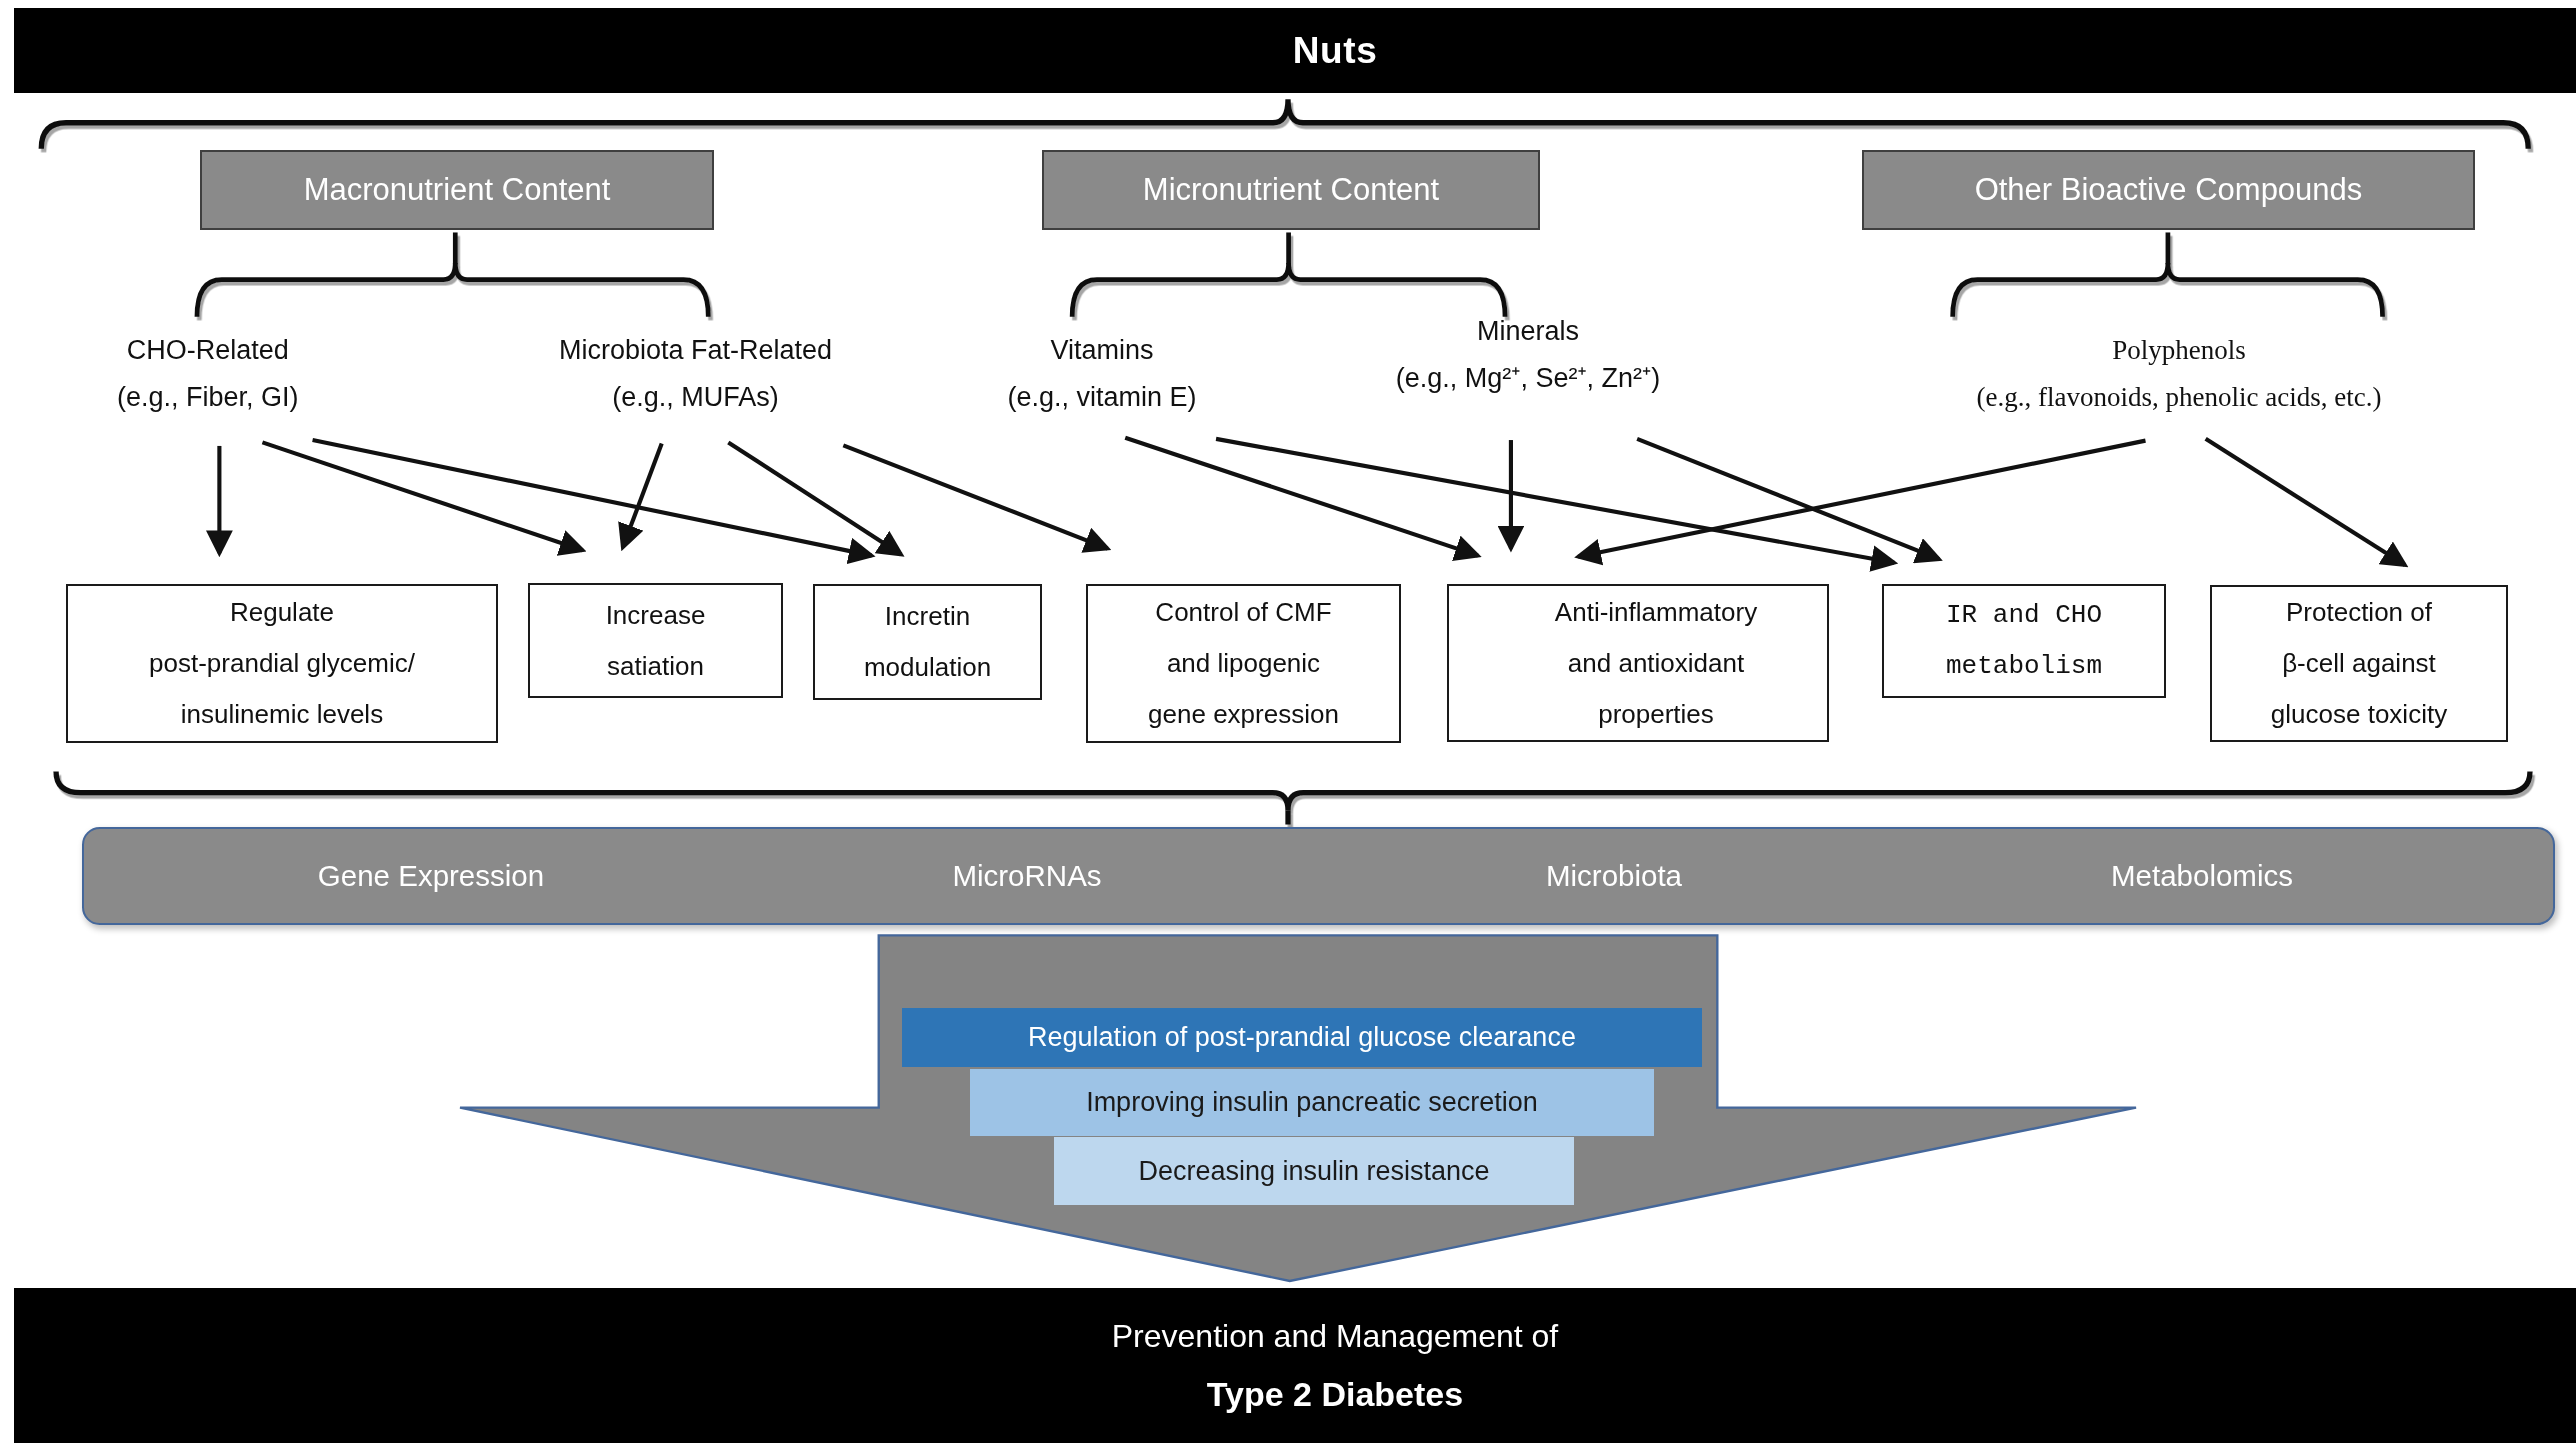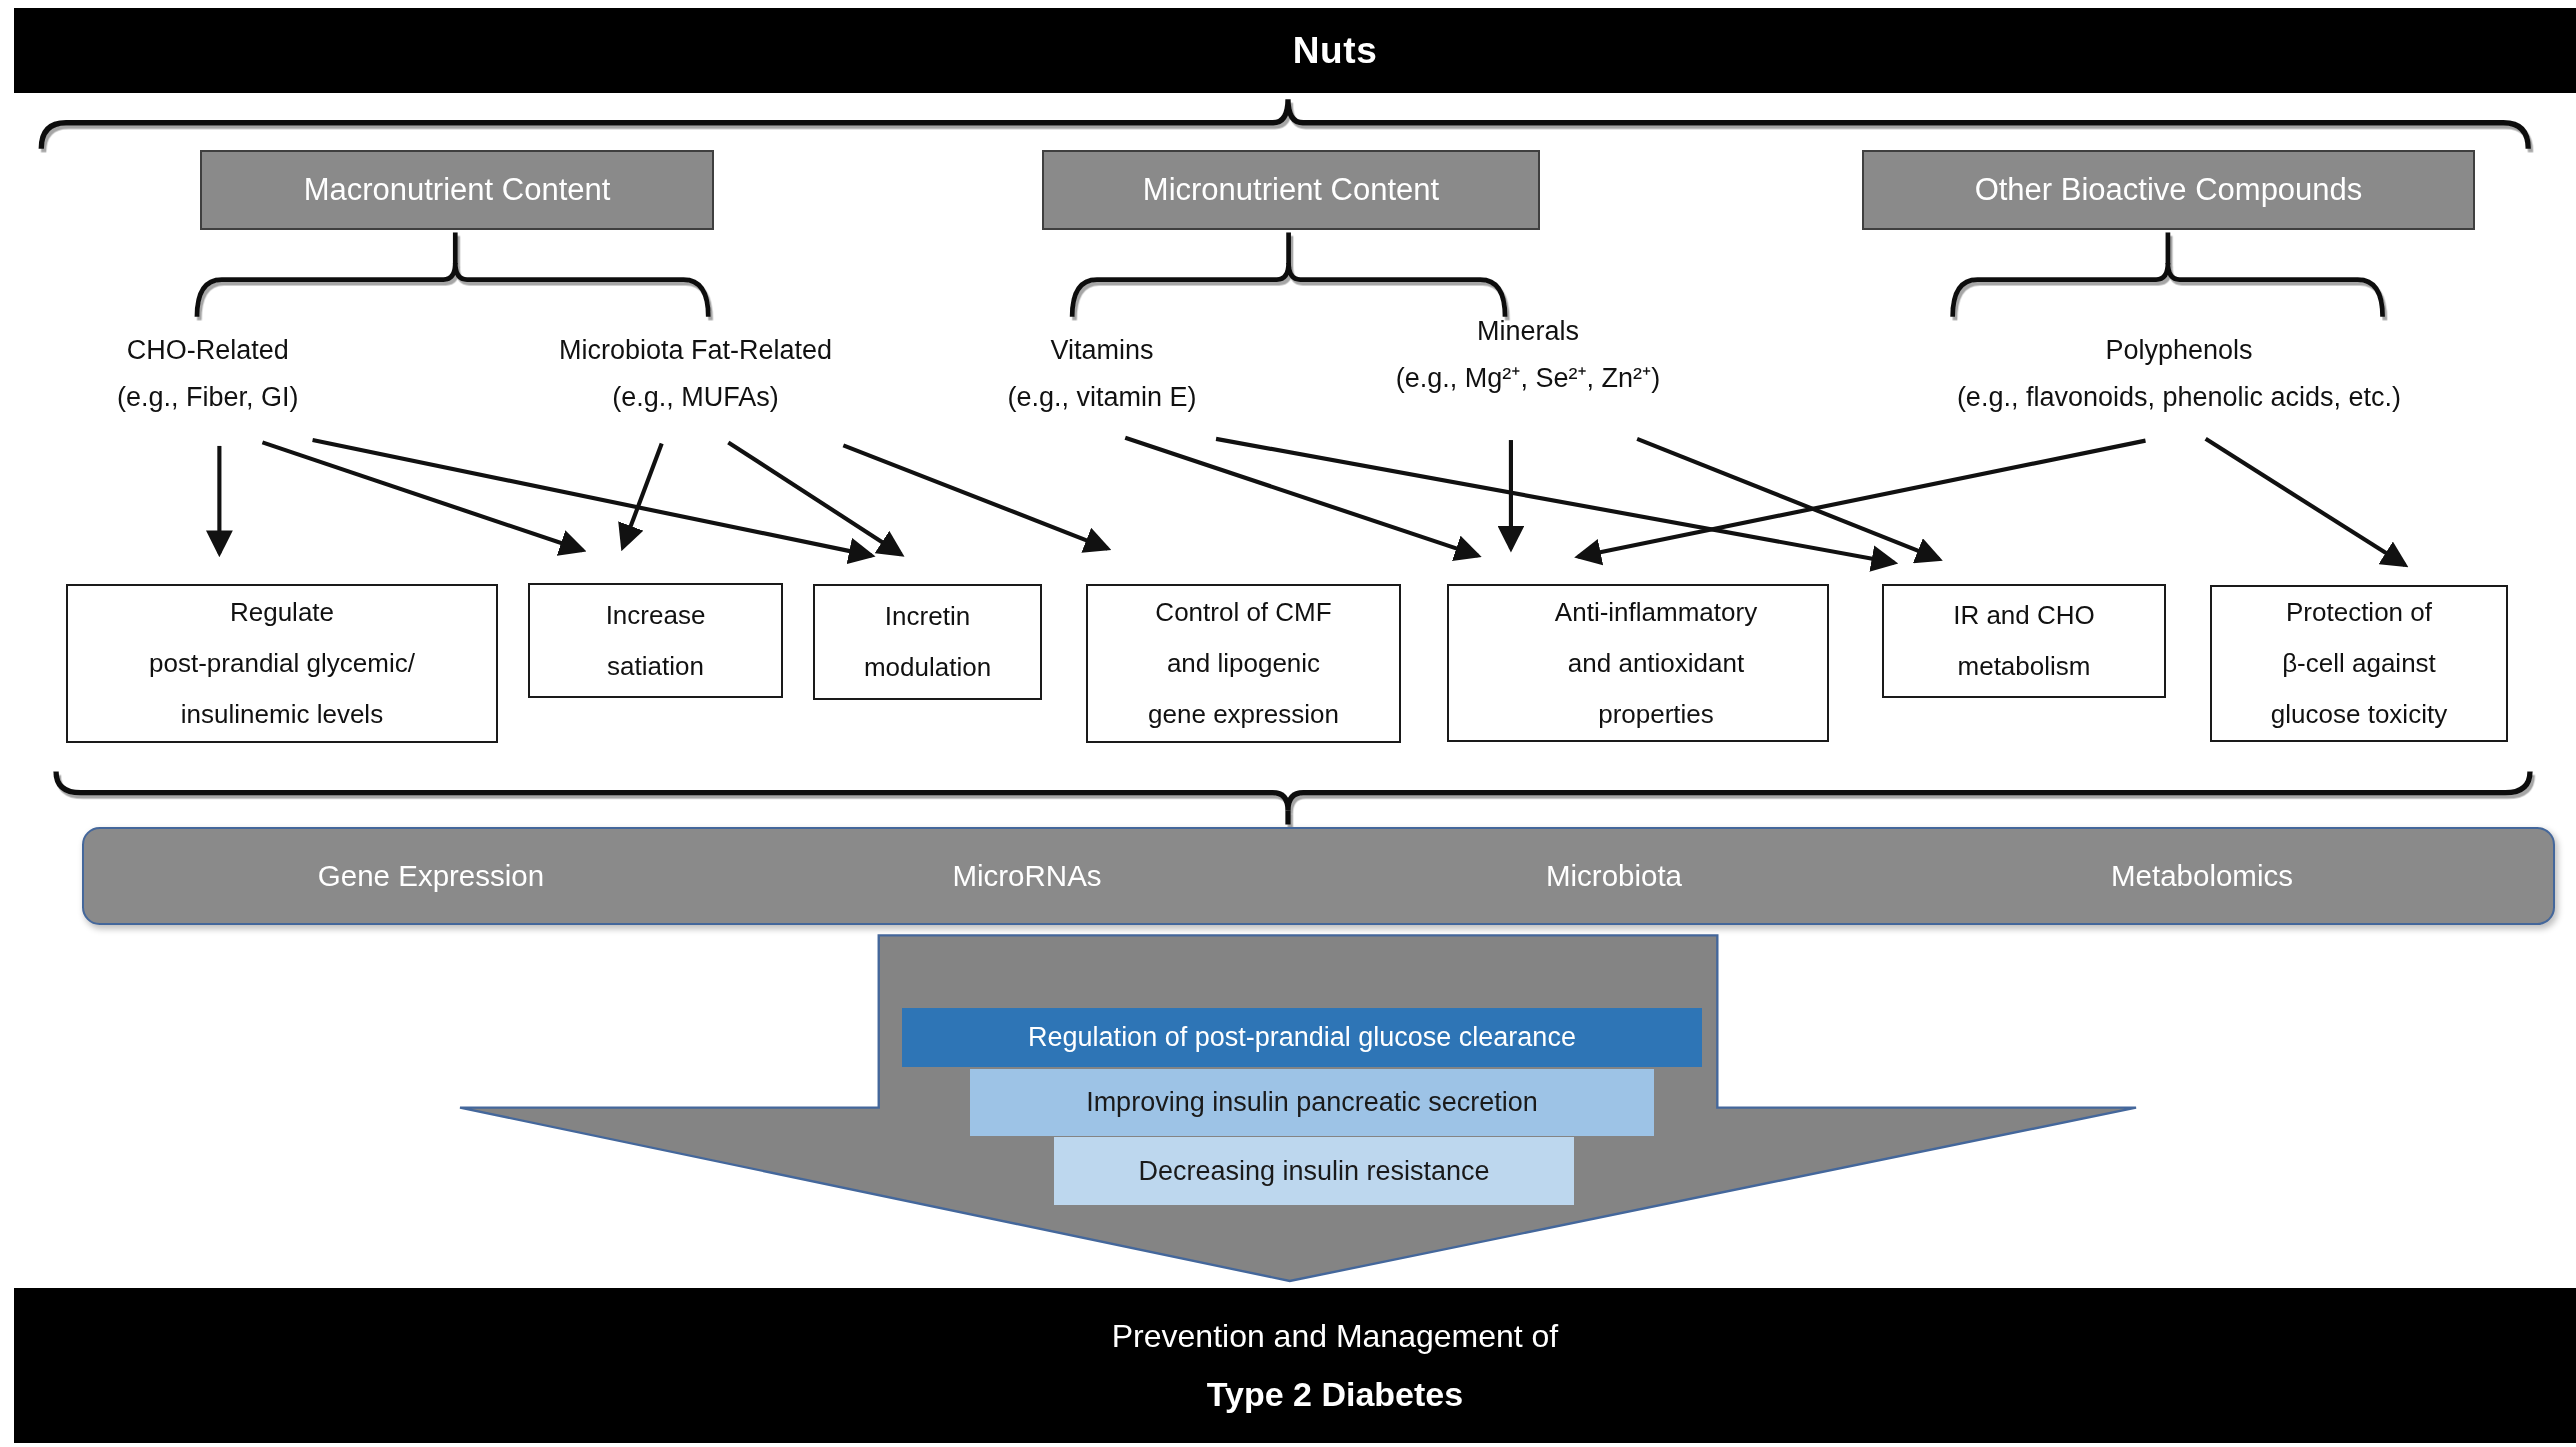--- a/index.html
+++ b/index.html
@@ -124,21 +124,21 @@
     <div>(e.g., MUFAs)</div>
   </div>
   <div class="abs sub-label" style="left:866px;top:327px;width:472px;text-align:center;">
     <div>Vitamins</div>
     <div>(e.g., vitamin E)</div>
   </div>
   <div class="abs sub-label" style="left:1292px;top:308px;width:472px;text-align:center;">
     <div>Minerals</div>
     <div>(e.g., Mg²⁺, Se²⁺, Zn²⁺)</div>
   </div>
-  <div class="abs sub-label" style="left:1825px;top:327px;width:708px;text-align:center;">
+  <div class="abs sub-label" style="left:1825px;top:327px;width:708px;text-align:center;font-family:Liberation Serif, serif;">
     <div>Polyphenols</div>
     <div>(e.g., flavonoids, phenolic acids, etc.)</div>
   </div>
 
   <div class="abs mech-box flexc" style="left:66px;top:584px;width:432px;height:159px;">
     <span>Regulate
 post-prandial glycemic/
 insulinemic levels</span>
   </div>
   <div class="abs mech-box flexc" style="left:528px;top:583px;width:255px;height:115px;">
@@ -152,21 +152,21 @@
   <div class="abs mech-box flexc" style="left:1086px;top:584px;width:315px;height:159px;">
     <span>Control of CMF
 and lipogenic
 gene expression</span>
   </div>
   <div class="abs mech-box flexc" style="left:1447px;top:584px;width:382px;height:158px;padding-left:36px;">
     <span>Anti-inflammatory
 and antioxidant
 properties</span>
   </div>
-  <div class="abs mech-box flexc" style="left:1882px;top:584px;width:284px;height:114px;">
+  <div class="abs mech-box flexc" style="left:1882px;top:584px;width:284px;height:114px;font-family:Liberation Mono, monospace;">
     <span>IR and CHO
 metabolism</span>
   </div>
   <div class="abs mech-box flexc" style="left:2210px;top:585px;width:298px;height:157px;">
     <span>Protection of
 β-cell against
 glucose toxicity</span>
   </div>
 
   <div class="abs omics-bar" style="left:82px;top:827px;width:2473px;height:98px;"></div>

